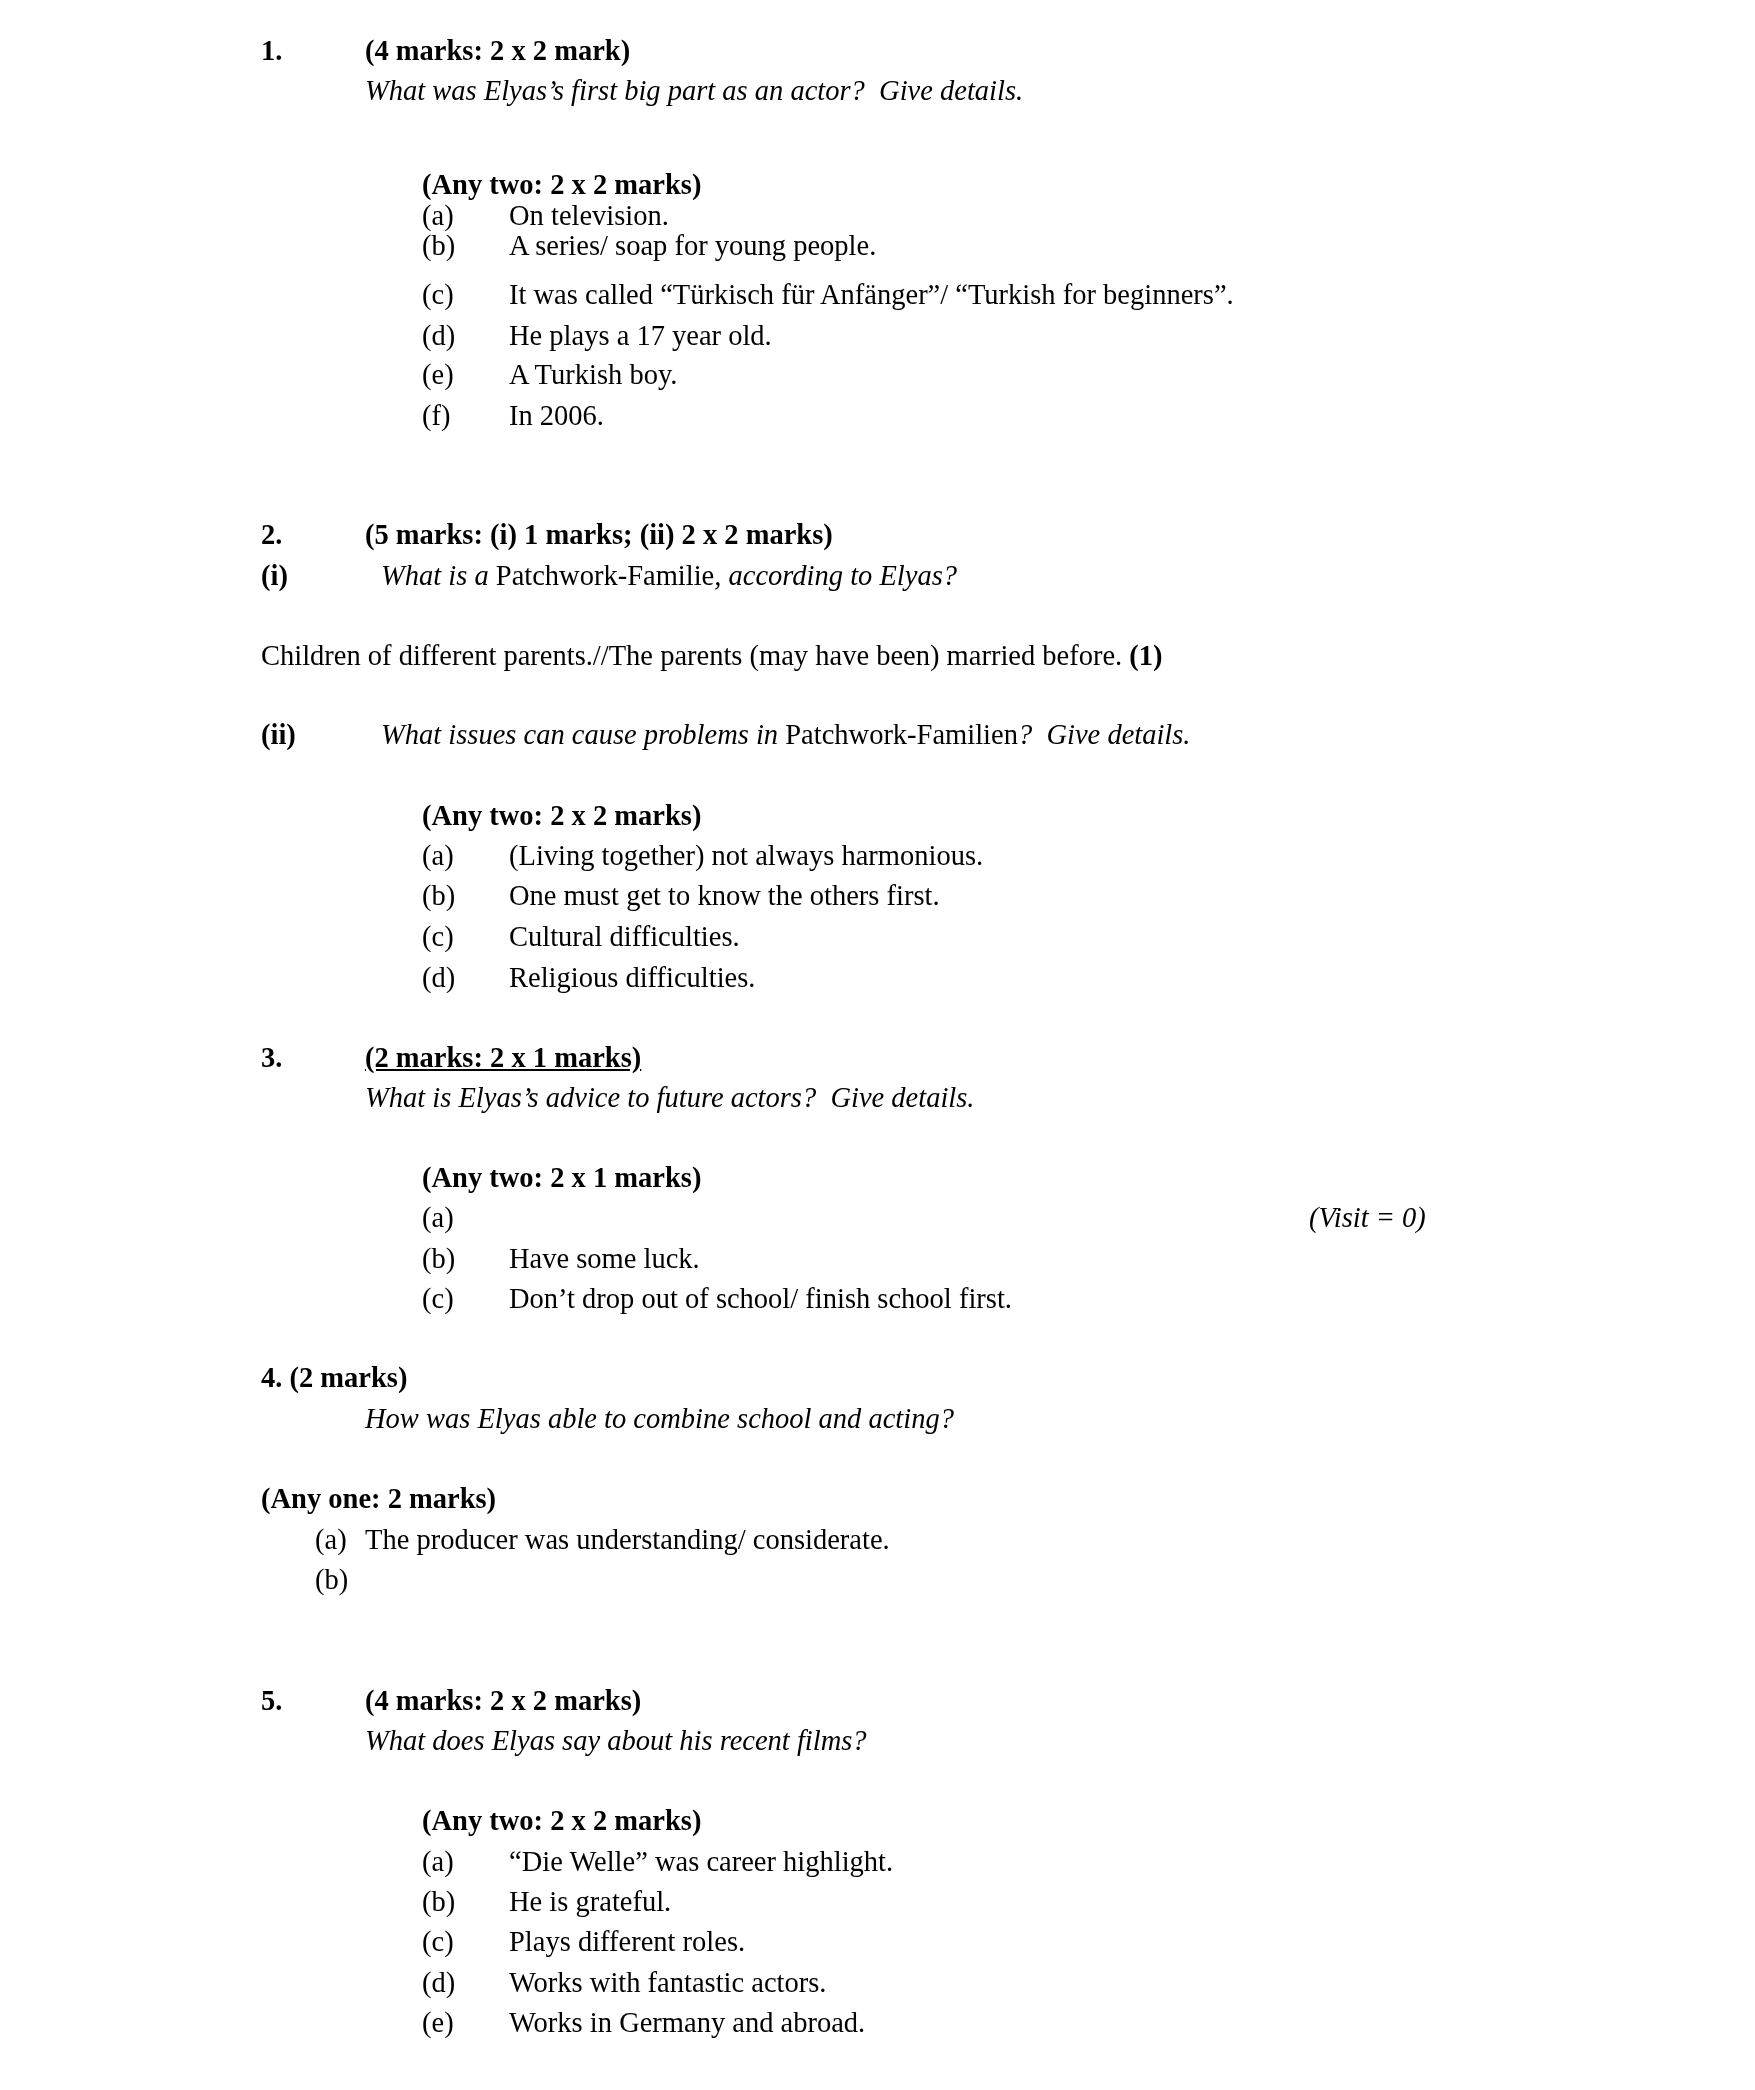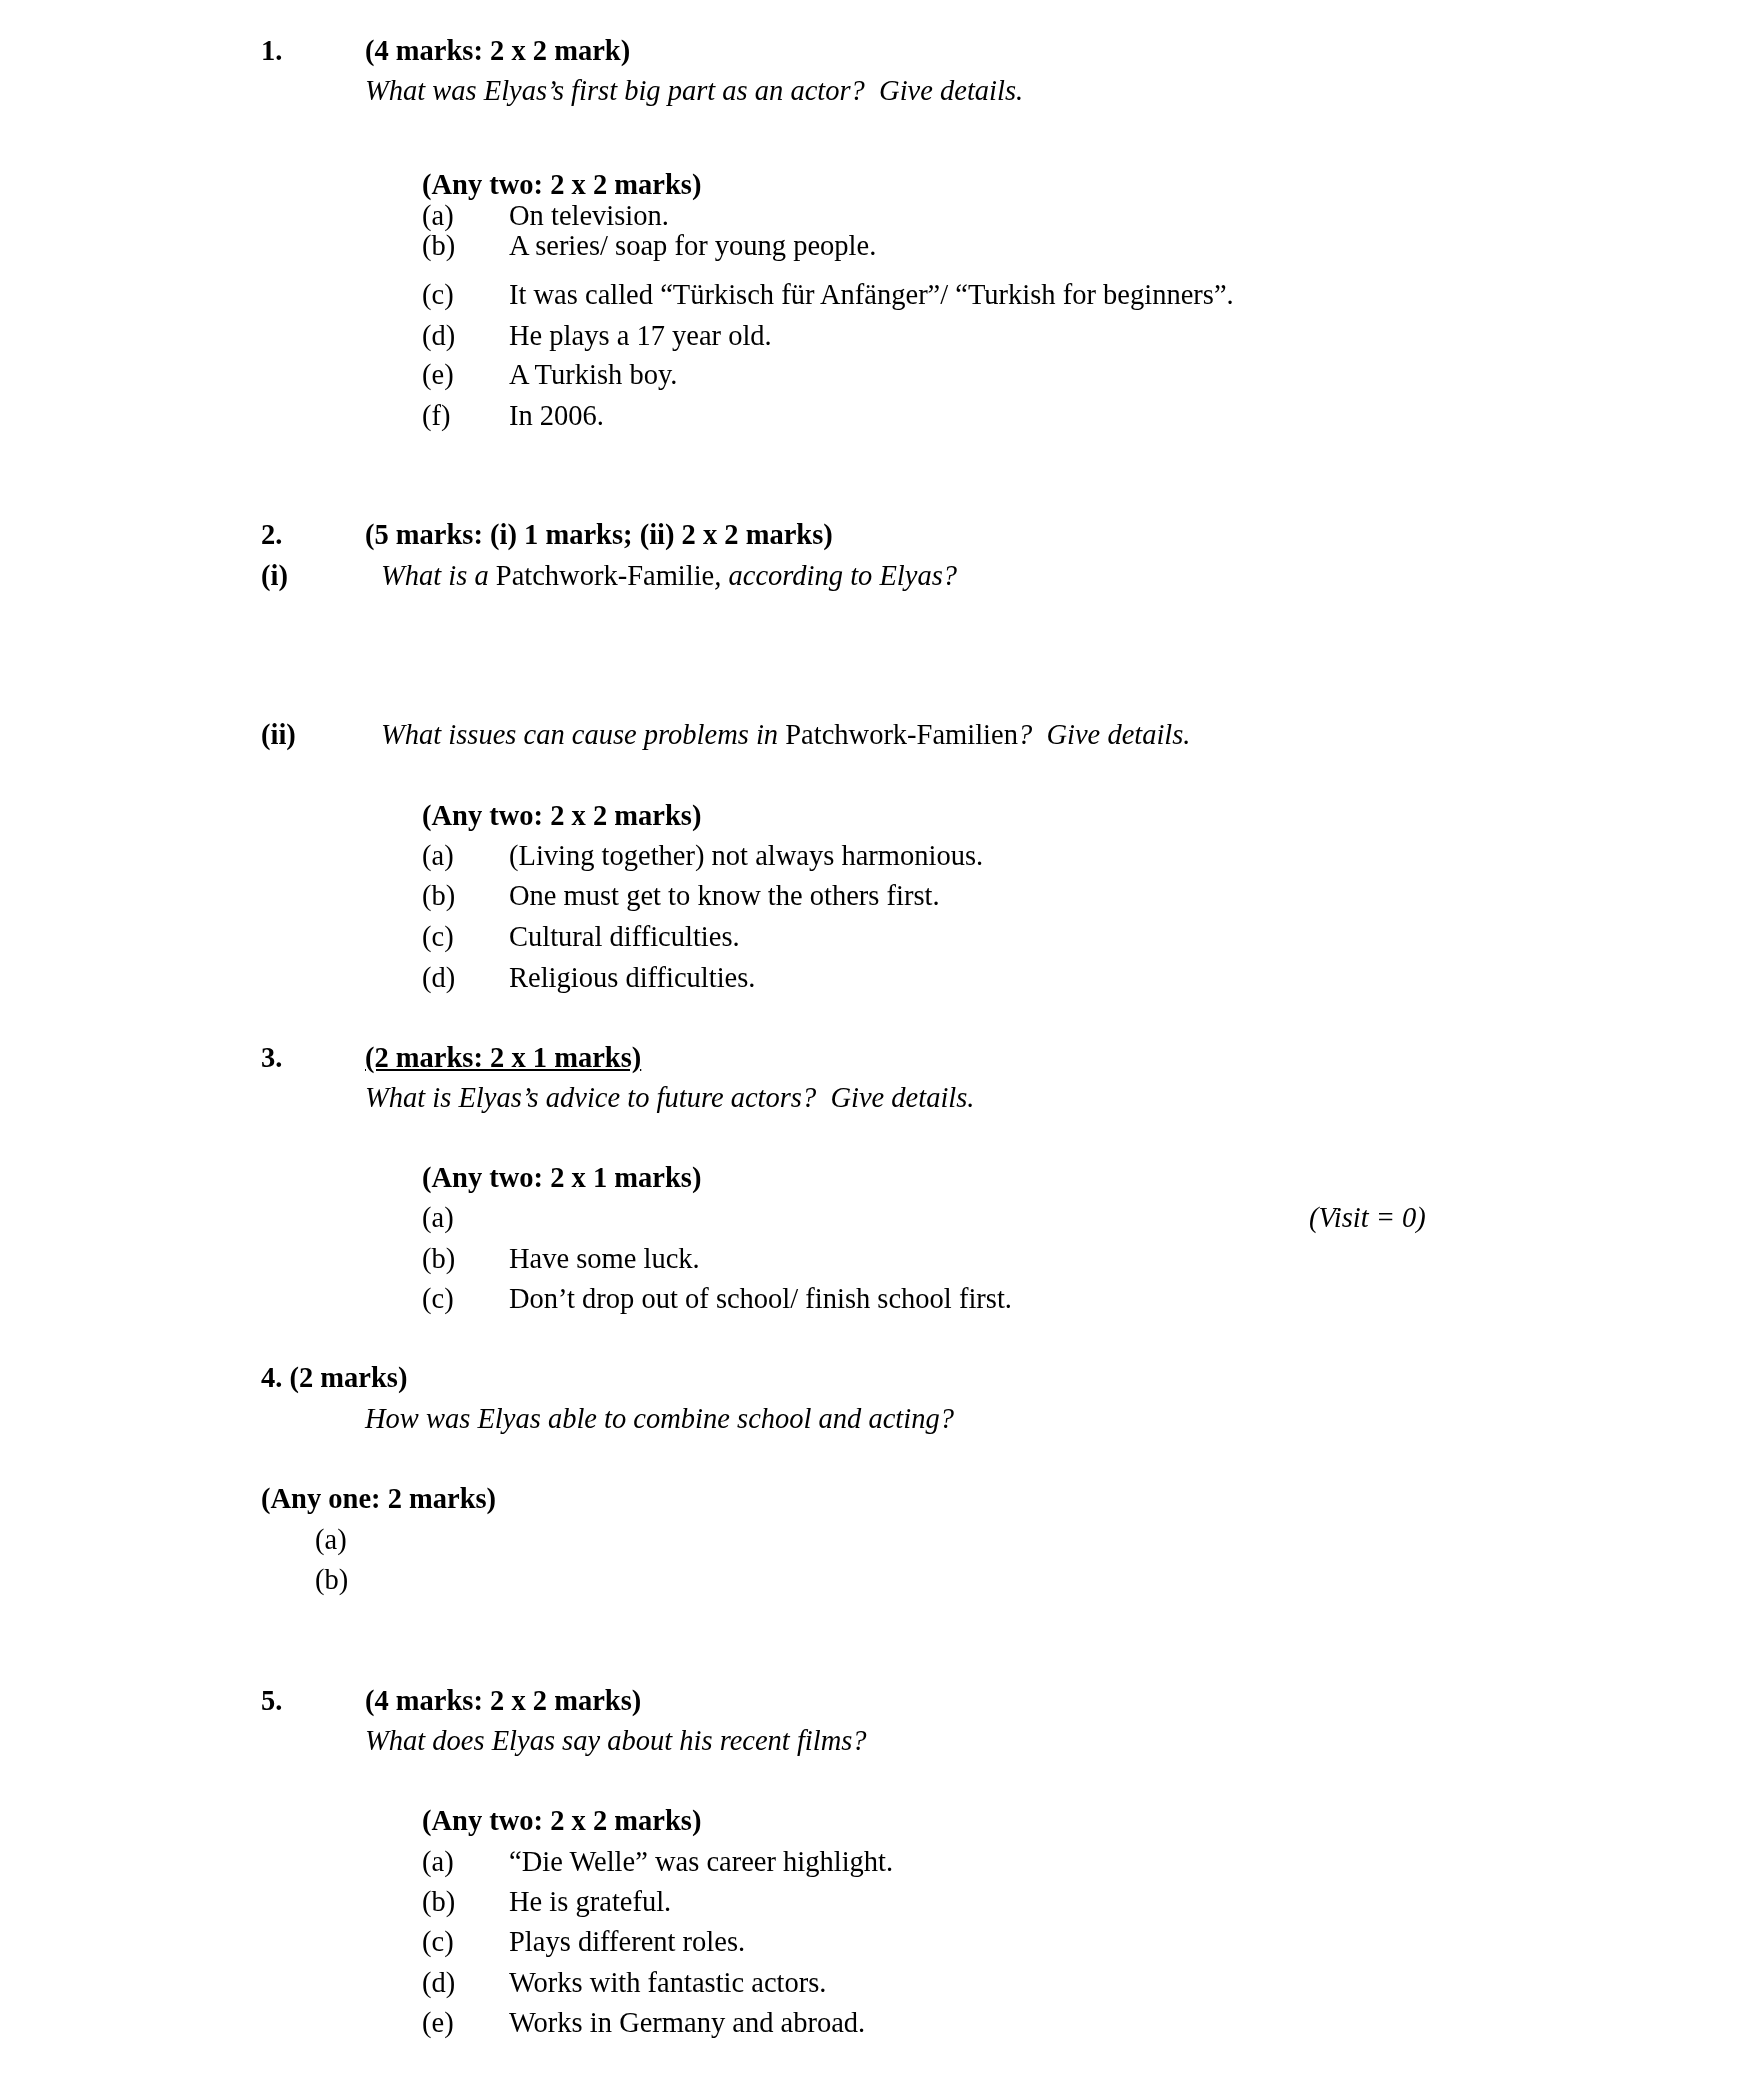--- a/index.html
+++ b/index.html
@@ -127,20 +127,21 @@
 
   <div class="itemlabel" style="top:402px;">(f)</div>
   <div class="itemtext" style="top:402px;">In 2006.</div>
 
   <div class="qnum" style="top:521px;">2.</div>
   <div class="qhead" style="top:521px;">(5 marks: (i) 1 marks; (ii) 2 x 2 marks)</div>
 
   <div class="qnum" style="top:562px;">(i)</div>
   <div class="line col-body" style="top:562px;"><span class="i">What is a </span><span class="roman">Patchwork-Familie</span><span class="i">, according to Elyas?</span></div>
 
+  <div class="flushline" style="top:642px;"><span>Children of different parents.//The parents (may have been) married before. </span><span class="b">(1)</span></div>
 
   <div class="qnum" style="top:721px;">(ii)</div>
   <div class="line col-body" style="top:721px;"><span class="i">What issues can cause problems in </span><span class="roman">Patchwork-Familien</span><span class="i">?  Give details.</span></div>
 
   <div class="anyhead" style="top:802px;">(Any two: 2 x 2 marks)</div>
 
   <div class="itemlabel" style="top:842px;">(a)</div>
   <div class="itemtext" style="top:842px;"><span>(Living together) not </span><span class="u">always</span><span> harmonious.</span></div>
 
   <div class="itemlabel" style="top:882px;">(b)</div>
@@ -166,20 +167,21 @@
 
   <div class="itemlabel" style="top:1285px;">(c)</div>
   <div class="itemtext" style="top:1285px;">Don’t drop out of school/ finish school first.</div>
 
   <div class="flushbold" style="top:1364px;">4. (2 marks)</div>
   <div class="qtext" style="top:1405px;">How was Elyas able to combine school and acting?</div>
 
   <div class="flushbold" style="top:1485px;">(Any one: 2 marks)</div>
 
   <div class="tightlabel" style="top:1526px;">(a)</div>
+  <div class="tighttext" style="top:1526px;"><span>The </span><span class="u">producer</span><span> was understanding/ considerate.</span></div>
 
   <div class="tightlabel" style="top:1566px;">(b)</div>
 
   <div class="qnum" style="top:1687px;">5.</div>
   <div class="qhead" style="top:1687px;">(4 marks: 2 x 2 marks)</div>
   <div class="qtext" style="top:1727px;">What does Elyas say about his recent films?</div>
 
   <div class="anyhead" style="top:1807px;">(Any two: 2 x 2 marks)</div>
 
   <div class="itemlabel" style="top:1848px;">(a)</div>

